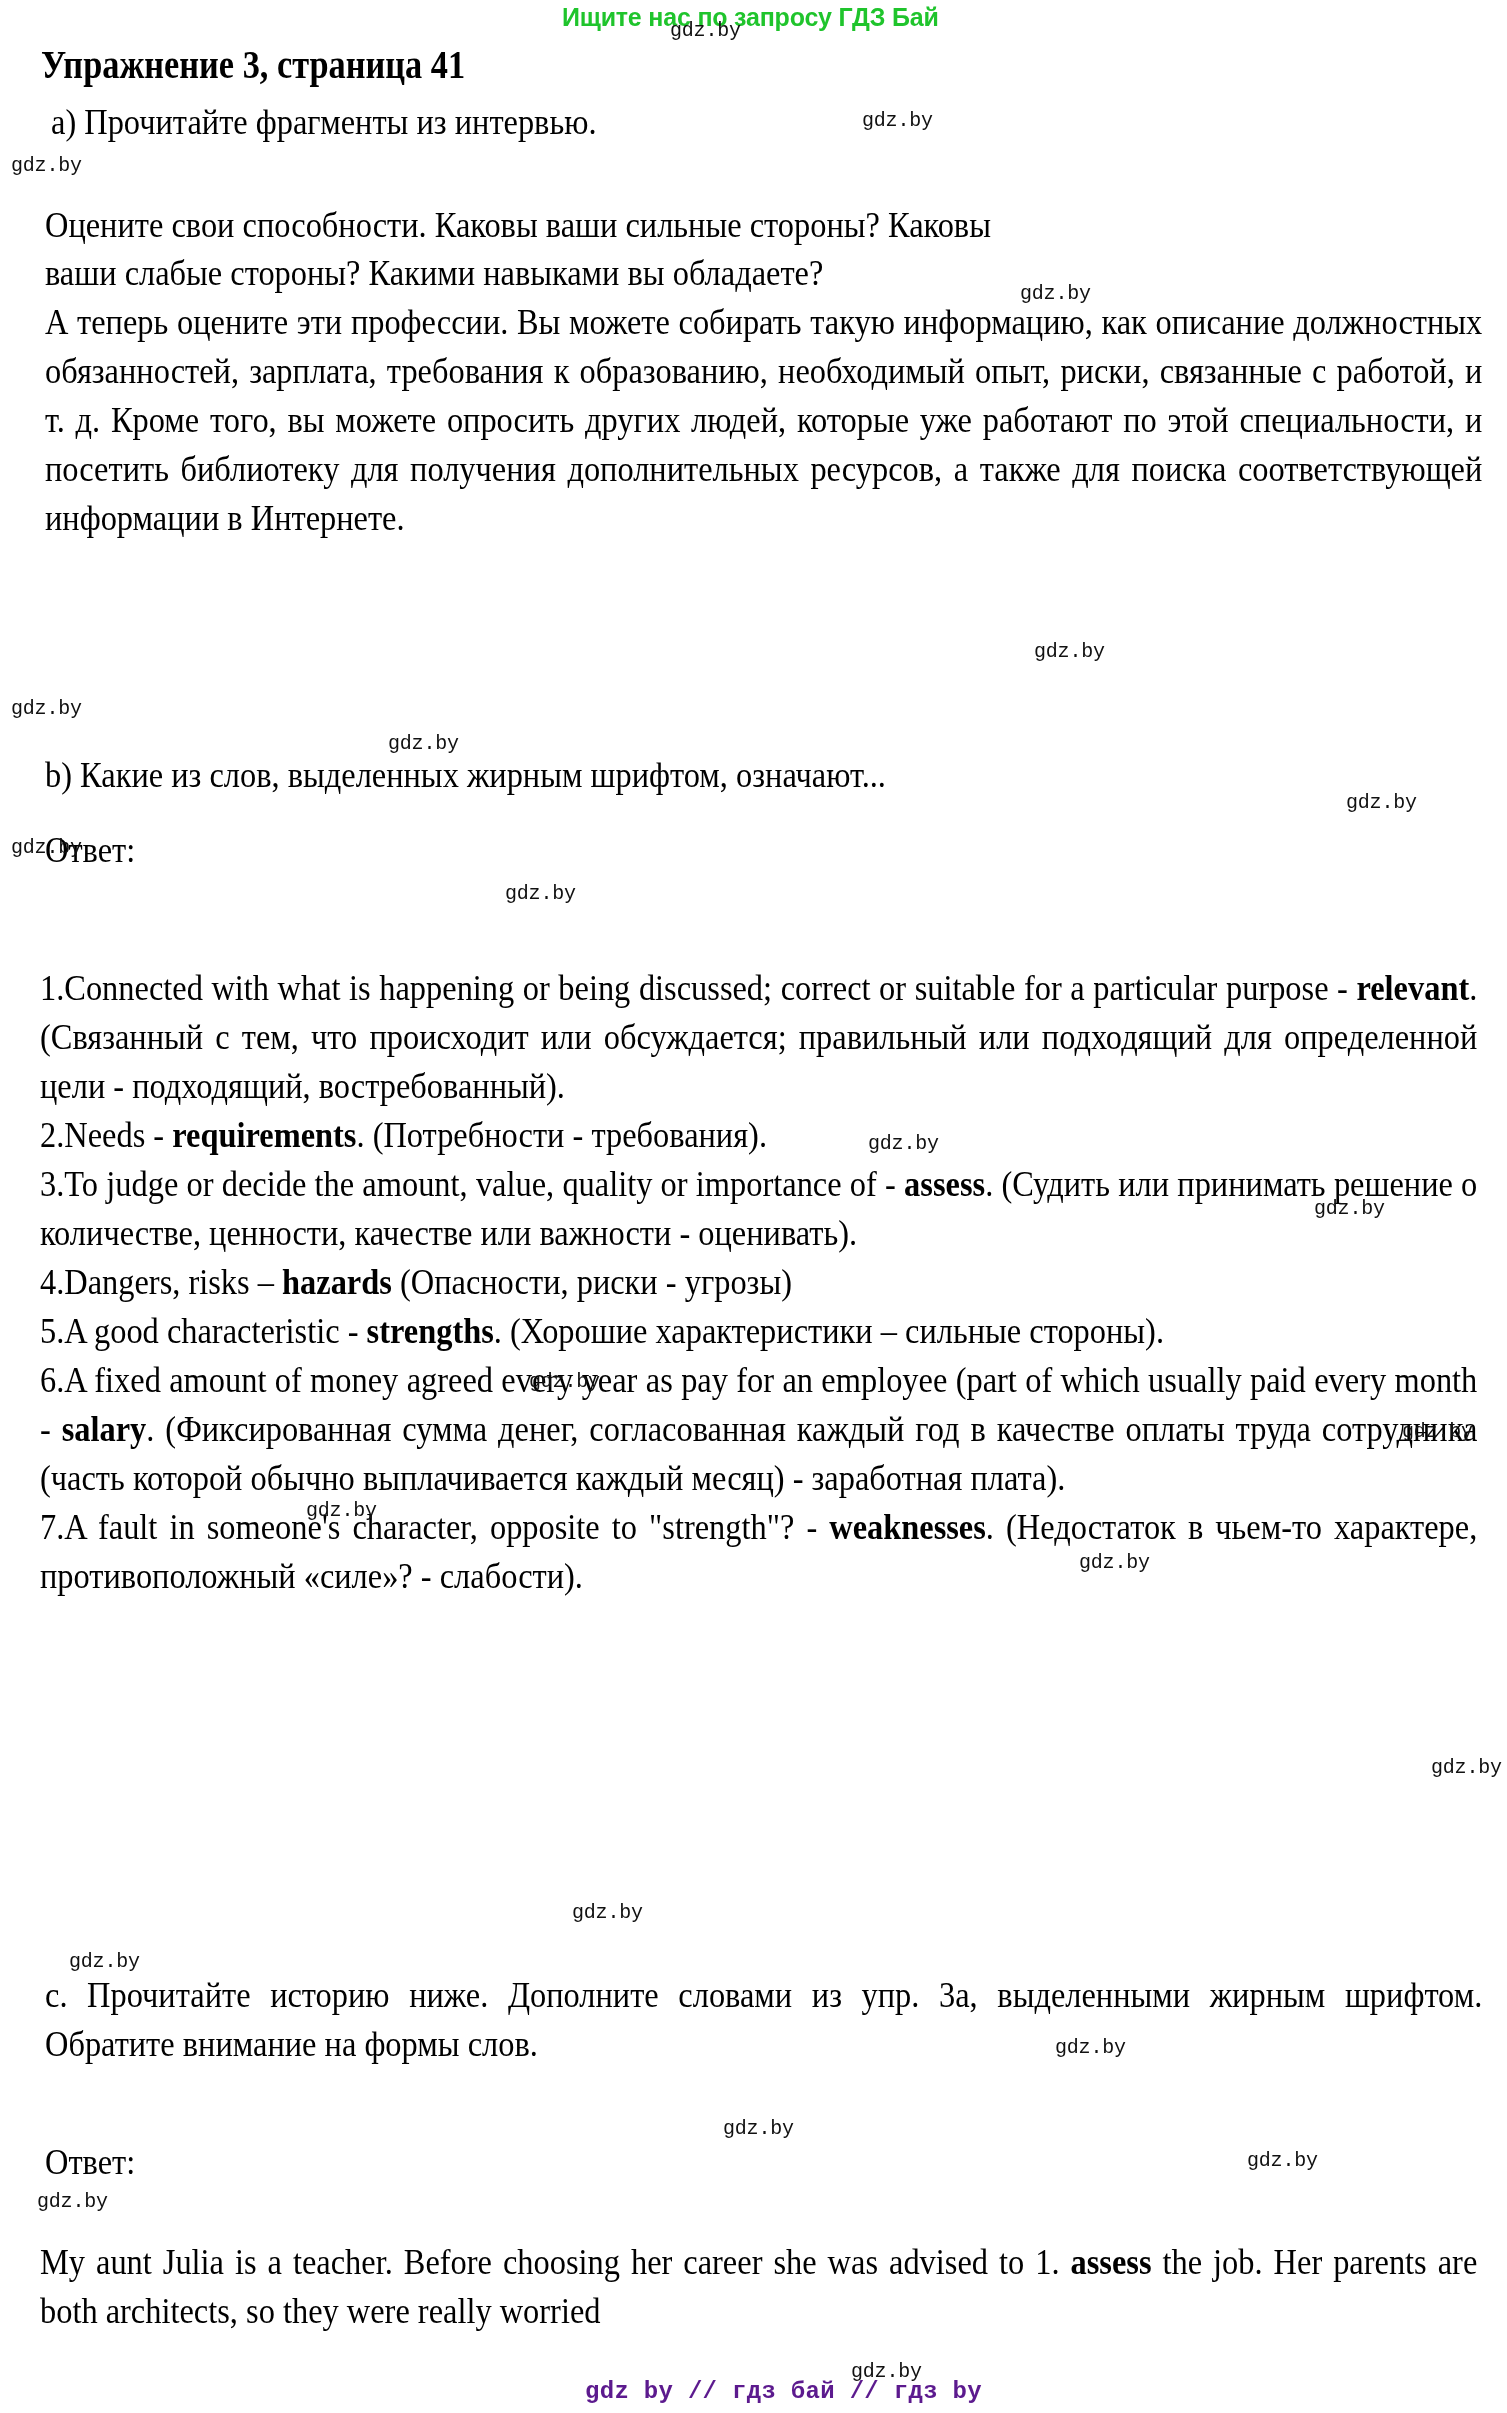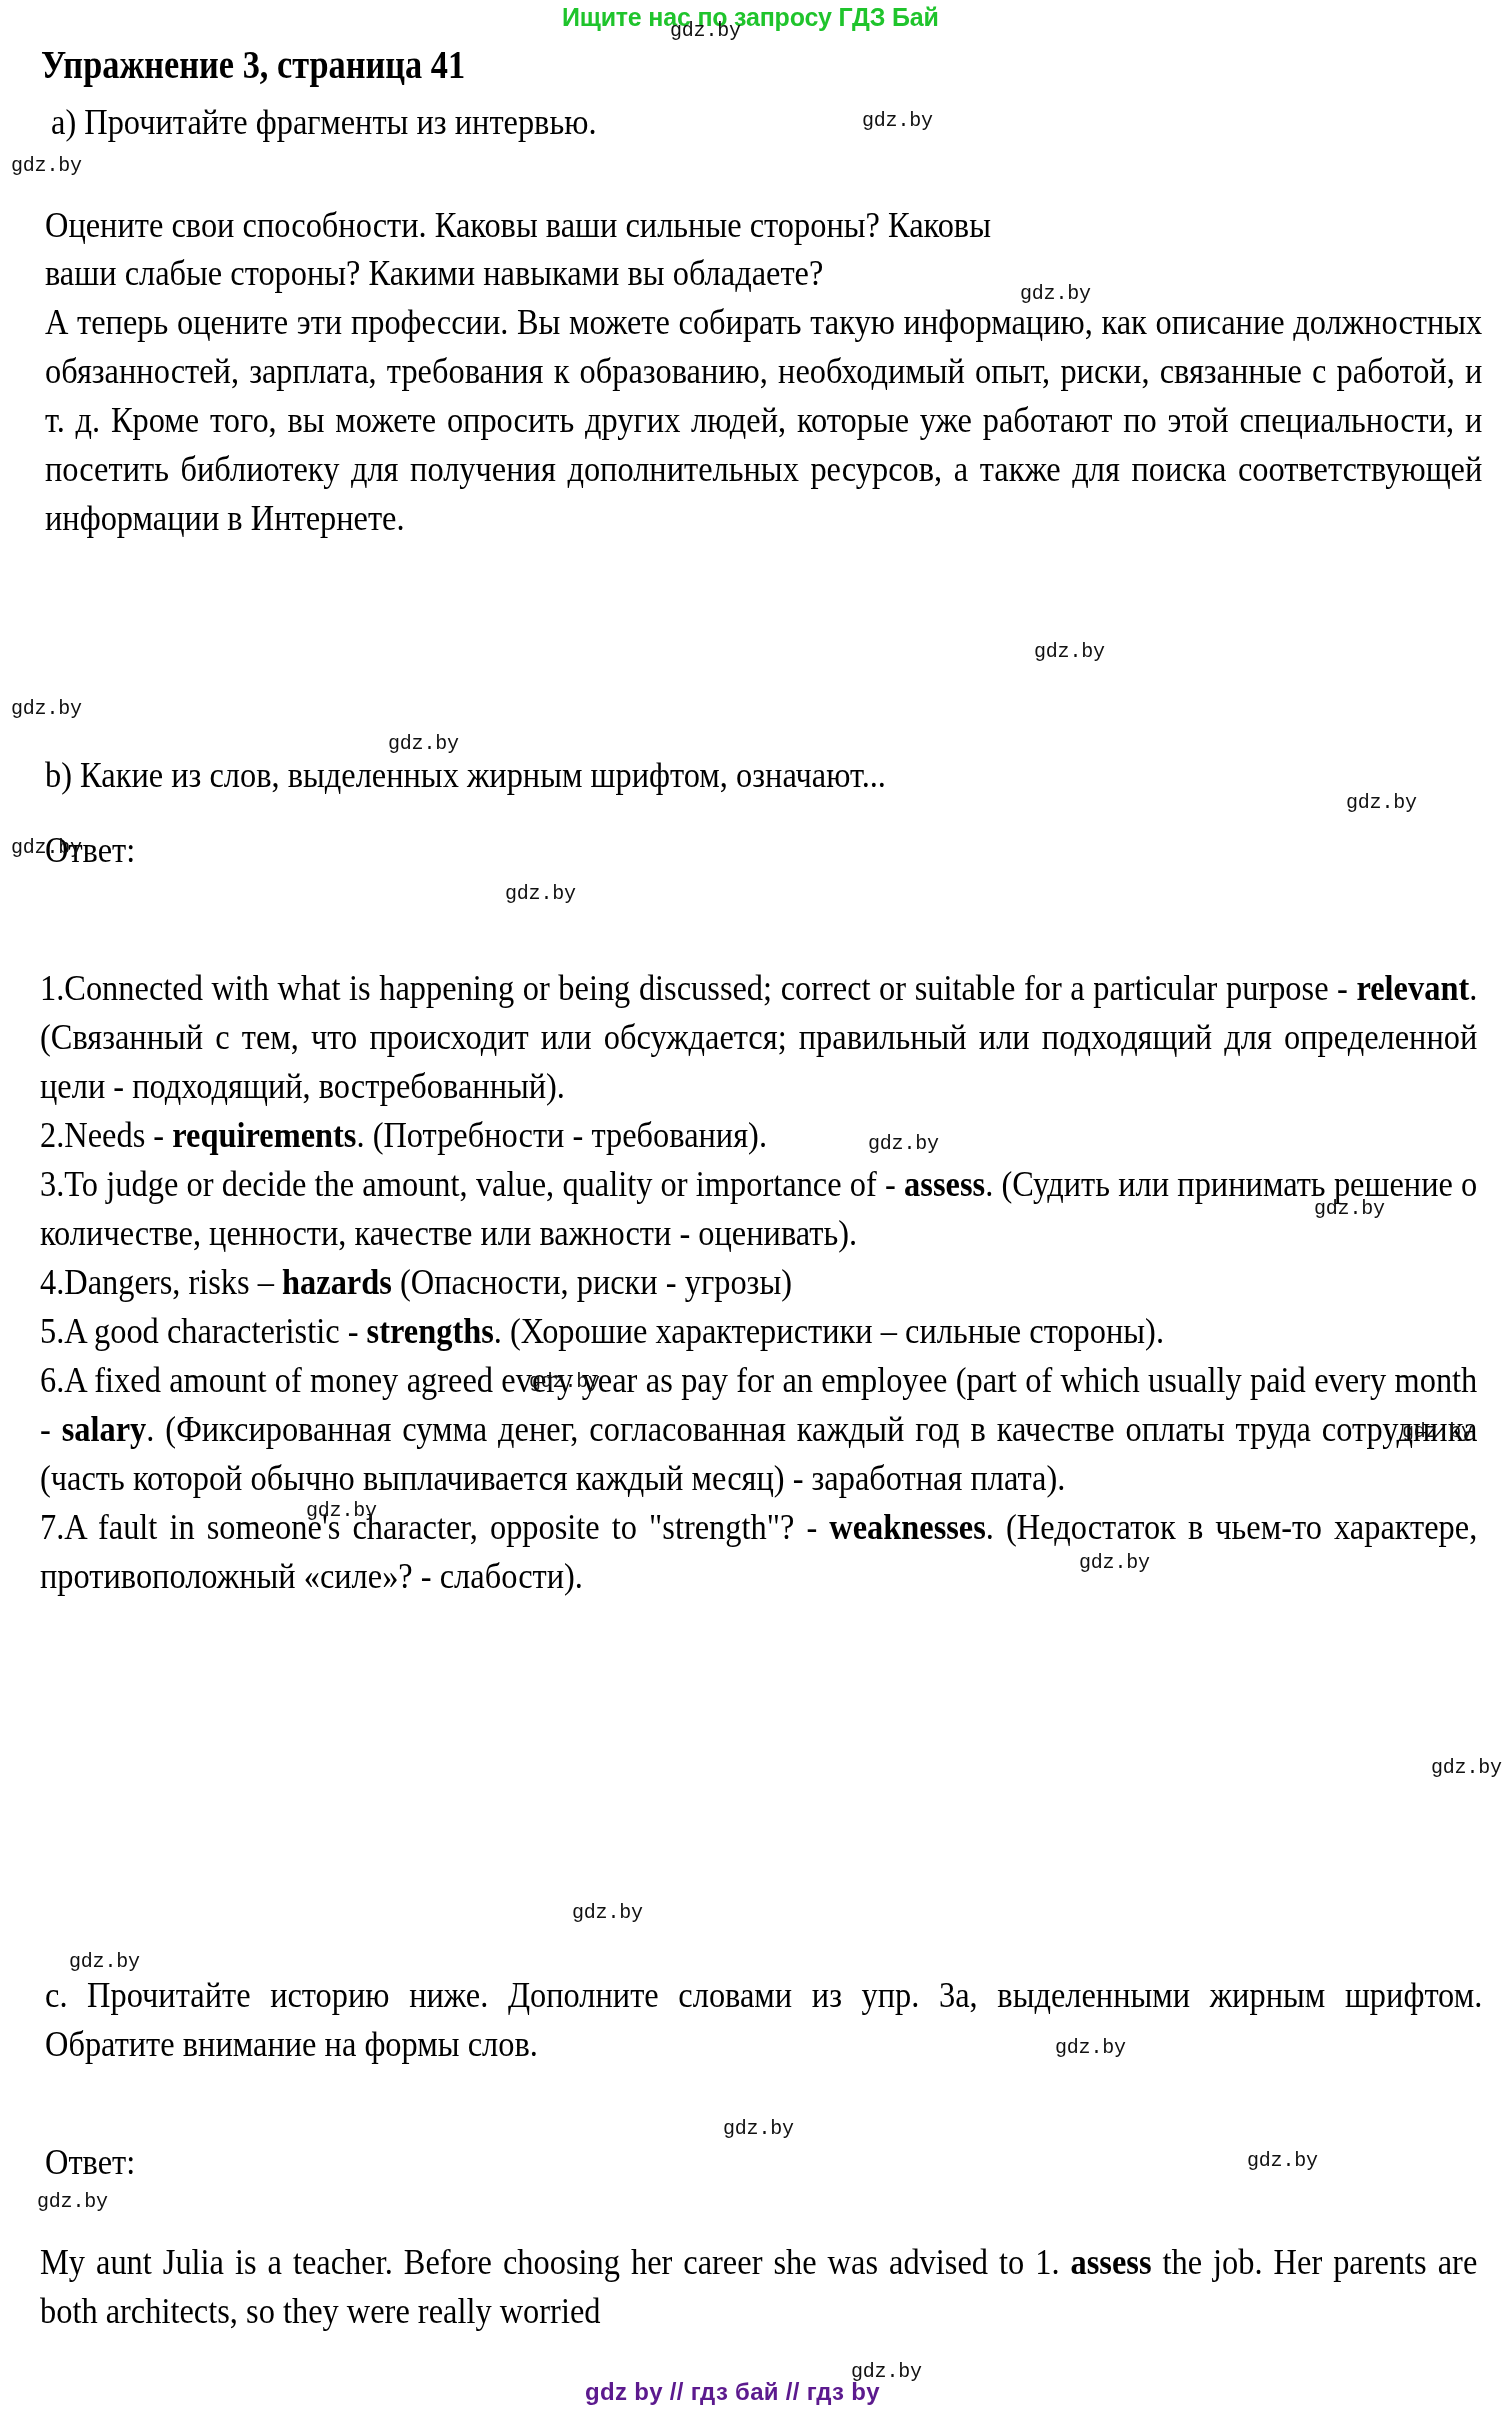--- a/index.html
+++ b/index.html
@@ -41,21 +41,21 @@
     position: absolute;
     font-family: "Liberation Sans", "DejaVu Sans", sans-serif;
     font-size: 25px;
     font-weight: 700;
     color: #1fc42c;
     white-space: nowrap;
     letter-spacing: -0.2px;
   }
   .wm-footer {
     position: absolute;
-    font-family: Liberation Sans, sans-serif;
+    font-family: Liberation Mono, monospace;
     font-size: 24px;
     font-weight: 600;
     color: #5c1a8e;
     white-space: nowrap;
     letter-spacing: 0.3px;
   }
 
   
   .doc-title {
     position: absolute;

